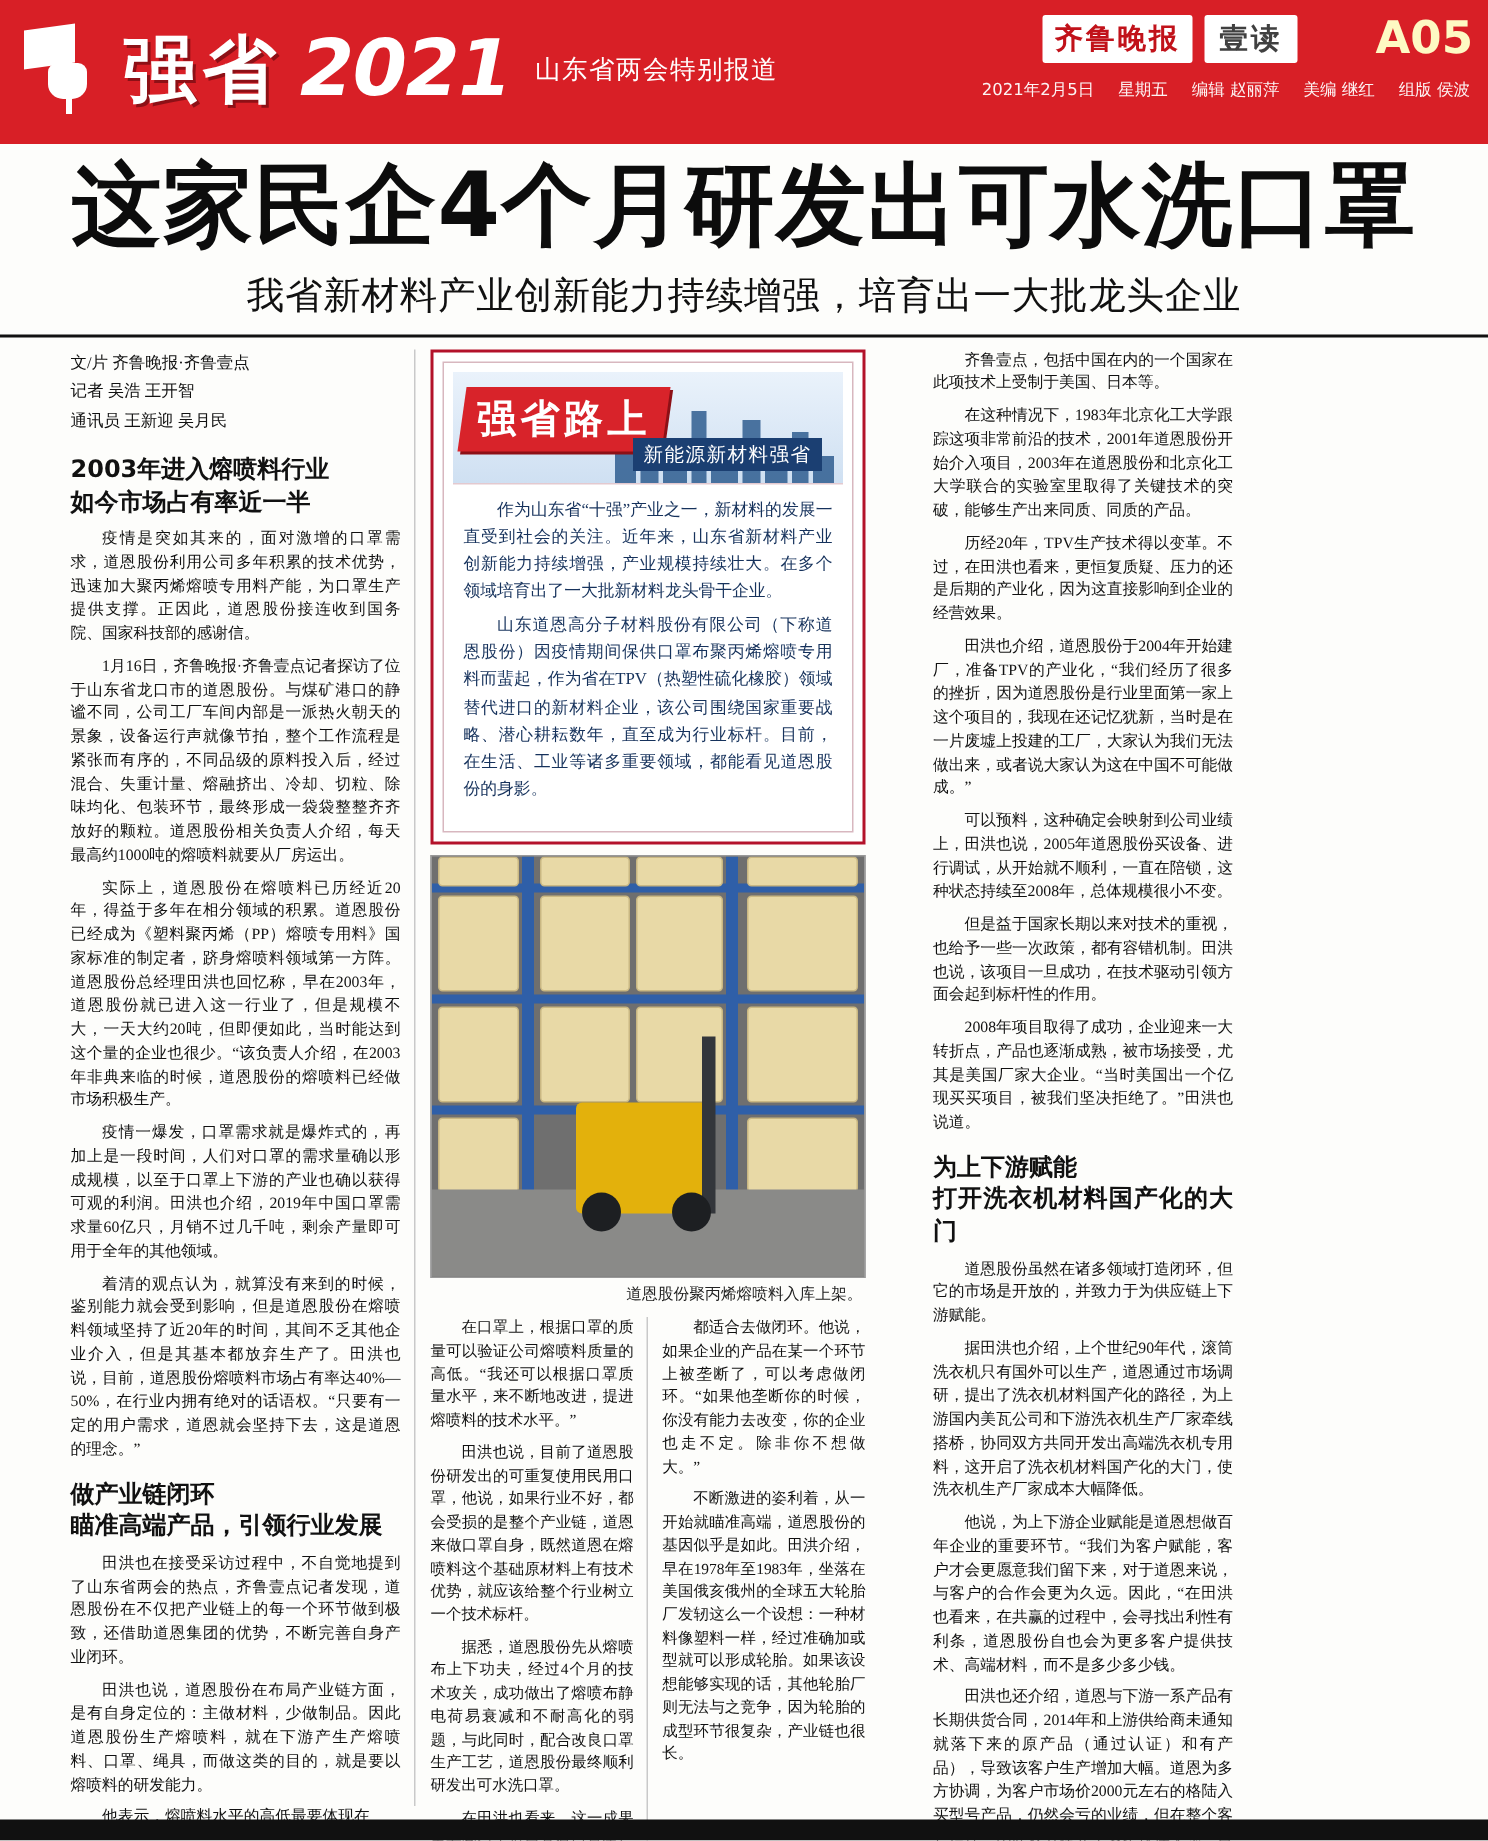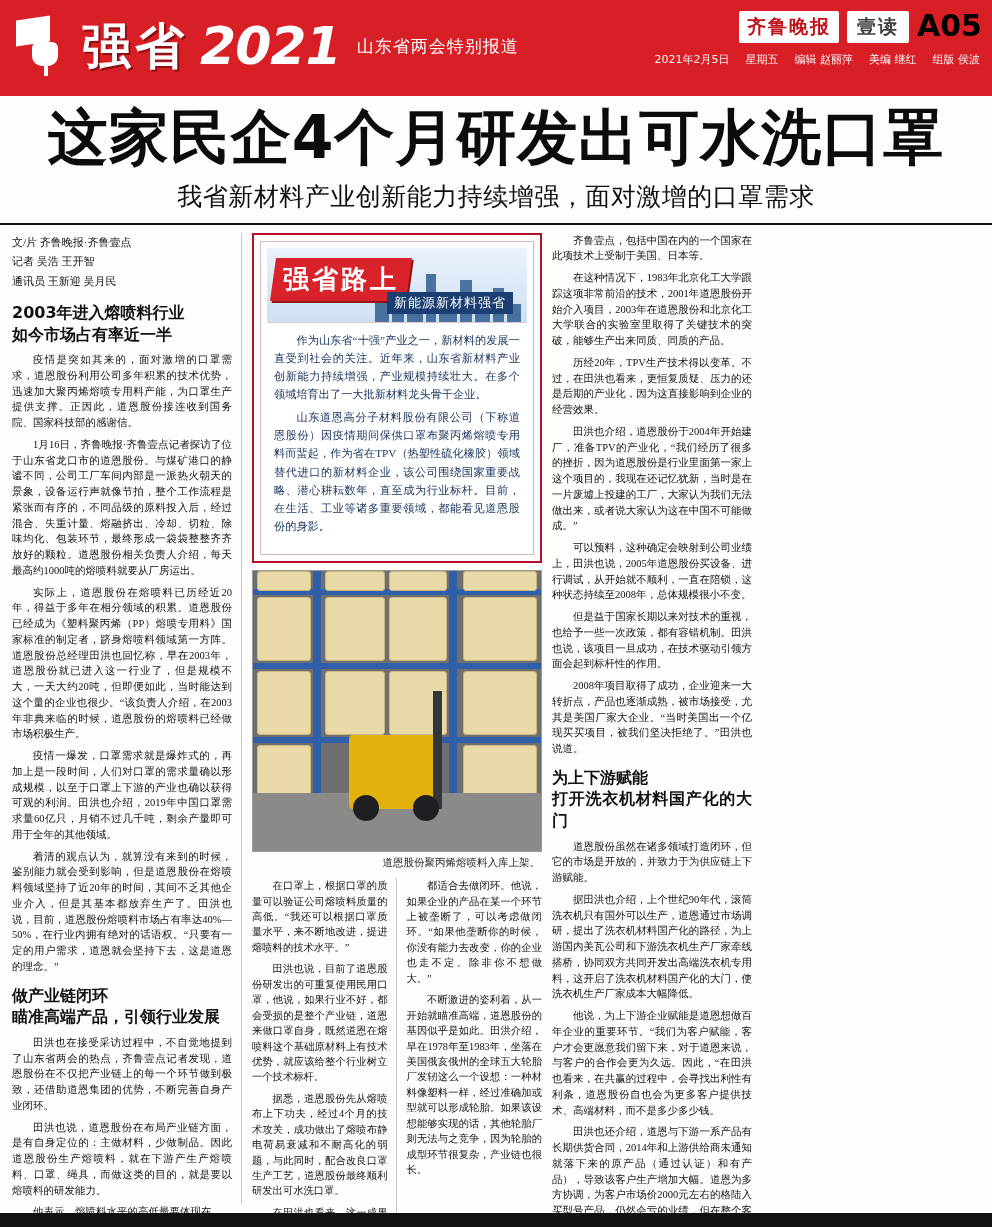--- a/index.html
+++ b/index.html
@@ -39,33 +39,34 @@
     margin-left:12px;letter-spacing:-1px;line-height:1;
   }
   .subtitle-top{
     font-family:"DejaVu Sans", sans-serif;
     font-size:17px;color:#fff;margin-left:16px;letter-spacing:1px;
   }
   .masthead-right{
     position:absolute;right:0;top:0;height:92px;width:320px;
   }
   .brandbar{
-    position:absolute;right:10px;top:8px;display:flex;align-items:flex-end;gap:8px;
+    position:absolute;right:10px;top:8px;display:flex;align-items:center;gap:8px;
   }
   .brand-qlwb{
     background:#fff;color:#c1121a;font-family:"DejaVu Sans",sans-serif;font-weight:bold;
     font-size:19px;padding:3px 8px;letter-spacing:2px;border-radius:2px;
   }
   .brand-yidu{
     background:#fff;color:#404040;font-family:"DejaVu Sans",sans-serif;font-weight:bold;
     font-size:19px;padding:3px 10px;letter-spacing:2px;border-radius:2px;
   }
   .brand-page{
-    color:#000000;font-family:"DejaVu Sans",sans-serif;font-weight:bold;font-size:30px;
+    color:#fef9c3;font-family:"DejaVu Sans",sans-serif;font-weight:bold;font-size:30px;
     letter-spacing:0px;
+    margin-left:44px;
   }
   .issue-line{
     position:absolute;right:12px;top:52px;
     color:#fff;font-size:11px;font-family:"DejaVu Sans",sans-serif;
     display:flex;gap:16px;white-space:nowrap;
   }
   .issue-line span{opacity:.95;}
 
   .redrule{height:4px;background:#d81f26;}
 
@@ -87,21 +88,21 @@
   }
 
   
   .body{
     display:flex;
     padding:8px 12px 6px 12px;
     gap:10px;
     height:985px;
     box-sizing:border-box;
   }
-  .col{font-size:10.5px;line-height:1.5;text-align:justify;}
+  .col{font-size:10.5px;line-height:1.5;text-align:justify;margin-left:35px;}
   .col-left{width:220px;flex:none;border-right:1px solid #c9c9c9;padding-right:9px;}
   .col-right{width:200px;flex:none;}
   .center{width:290px;flex:none;}
 
   .byline{font-size:11px;line-height:1.8;margin-bottom:7px;}
   .byline div{white-space:nowrap;}
   .sec-head{
     font-family:"DejaVu Sans", sans-serif;
     font-weight:bold;font-size:16px;line-height:1.35;margin:10px 0 7px 0;color:#111;
   }
@@ -198,21 +199,21 @@
         <span>编辑 赵丽萍</span>
         <span>美编 继红</span>
         <span>组版 侯波</span>
       </div>
     </div>
   </div>
   <div class="redrule"></div>
 
   <div class="headline-wrap">
     <div class="headline">这家民企4个月研发出可水洗口罩</div>
-    <div class="subhead">我省新材料产业创新能力持续增强，面对激增的口罩需求</div>
+    <div class="subhead">我省新材料产业创新能力持续增强，培育出一大批龙头企业</div>
   </div>
 
   <div class="body">
 
     <div class="col col-left">
       <div class="byline">
         <div>文/片  齐鲁晚报·齐鲁壹点</div>
         <div>记者    吴浩  王开智</div>
         <div>通讯员  王新迎  吴月民</div>
       </div>

